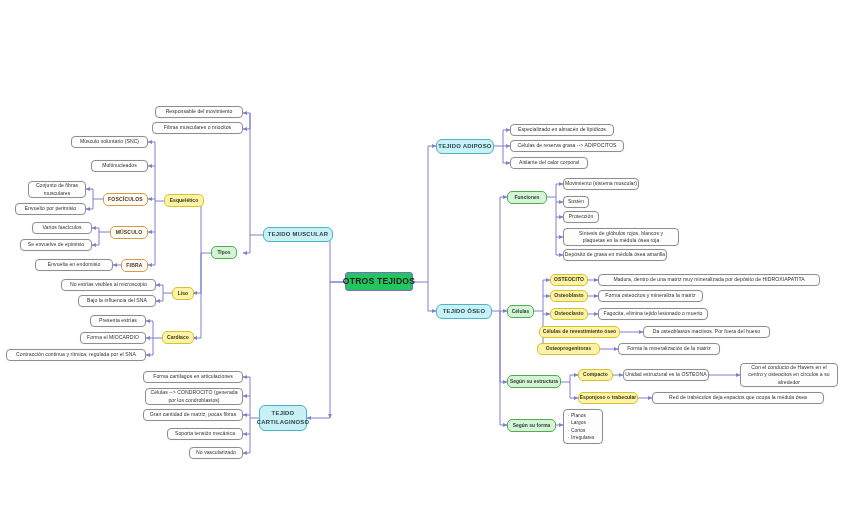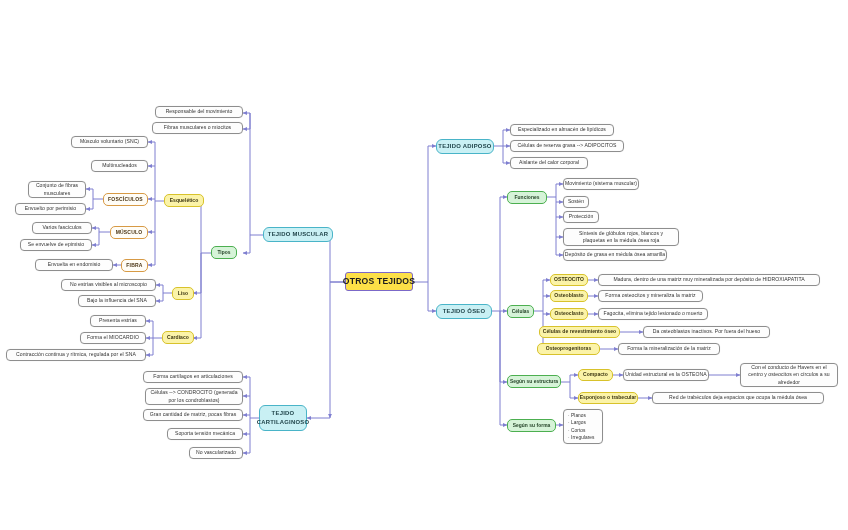--- a/index.html
+++ b/index.html
@@ -37,21 +37,21 @@
 
   
   .n-leaf{
     border-color:#8e8e8e;
     background:#fdfdfd;
     color:#333333;
     box-shadow:0 0 0 .4px rgba(0,0,0,.03);
   }
   .n-central{
     border:1.2px solid #7b68c8;
-    background:#fde047;
+    background:#22c55e;
     color:#1d1d1d;
     border-radius:3px;
     font-size:8.6px;
     font-weight:600;
     letter-spacing:.2px;
   }
   .n-cyan{
     border:1.2px solid #49b4c8;
     background:#c9f0f4;
     color:#1b3e44;

